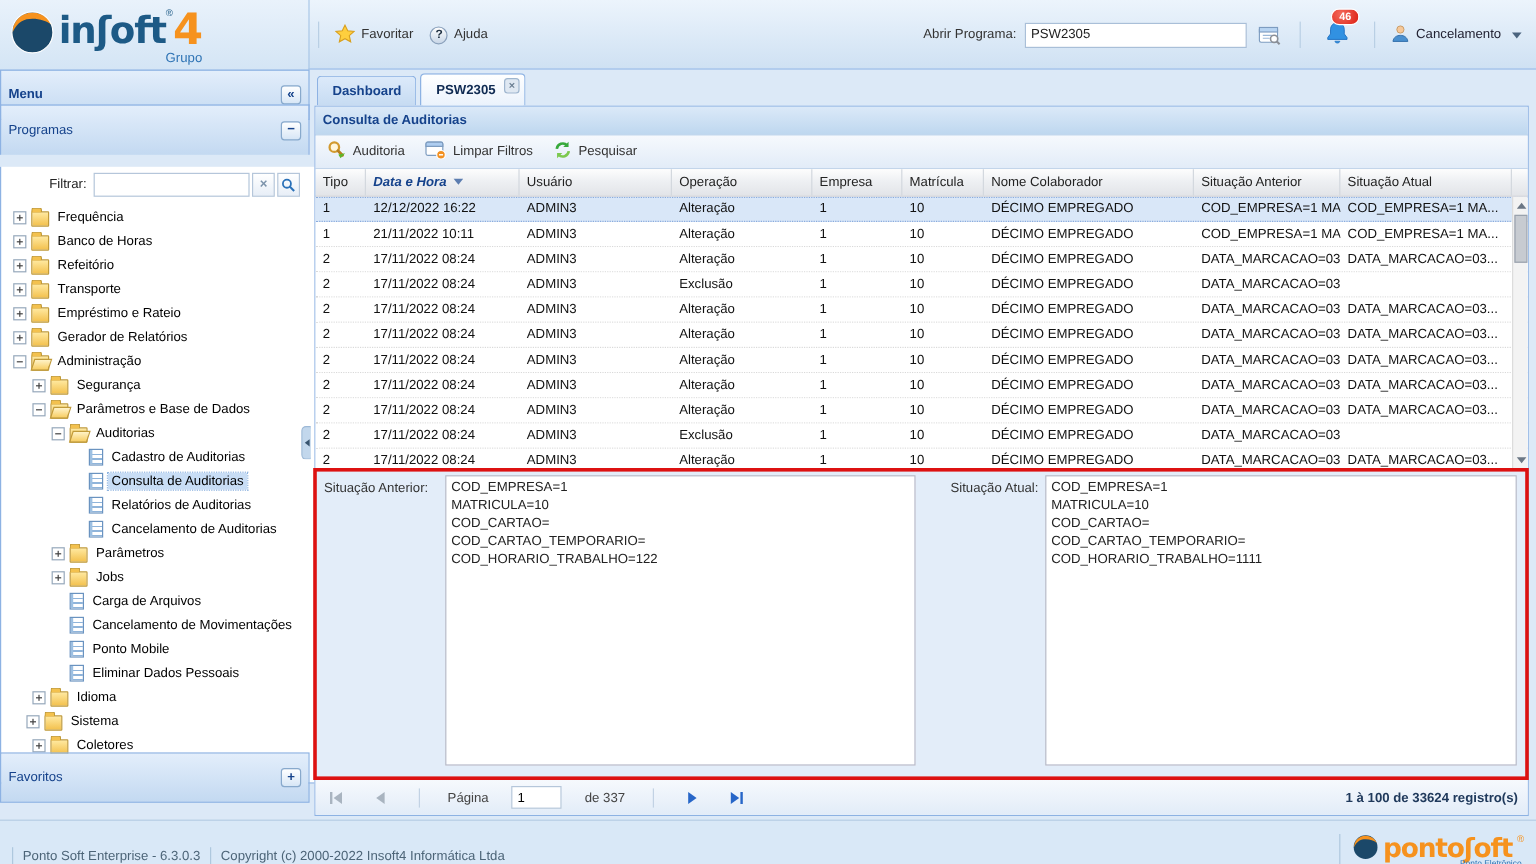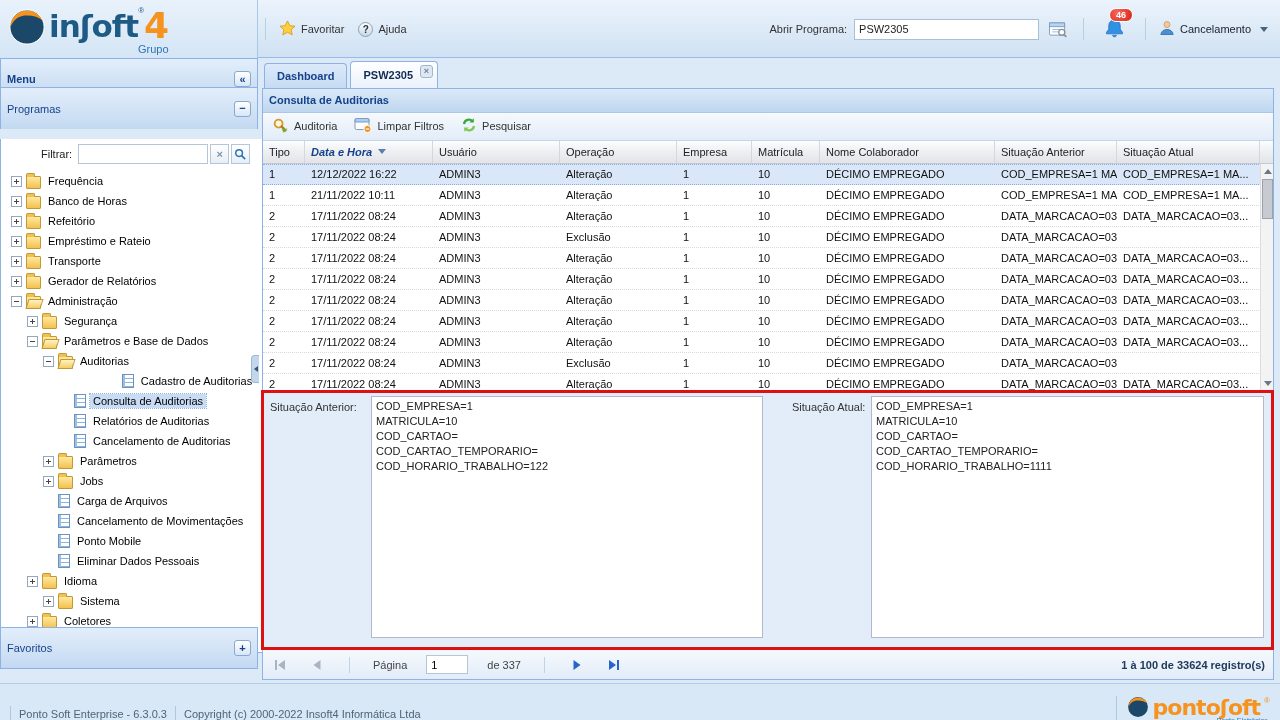--- a/index.html
+++ b/index.html
@@ -257,26 +257,26 @@
             <span class="node-label">Banco de Horas</span>
           </div>
           <div class="tree-item" style="padding-left: 10px;">
             <span class="twisty plus"></span>
             <span class="node-icon folder"></span>
             <span class="node-label">Refeitório</span>
           </div>
           <div class="tree-item" style="padding-left: 10px;">
             <span class="twisty plus"></span>
             <span class="node-icon folder"></span>
+            <span class="node-label">Transporte</span>
+          </div>
+          <div class="tree-item" style="padding-left: 10px;">
+            <span class="twisty plus"></span>
+            <span class="node-icon folder"></span>
             <span class="node-label">Empréstimo e Rateio</span>
-          </div>
-          <div class="tree-item" style="padding-left: 10px;">
-            <span class="twisty plus"></span>
-            <span class="node-icon folder"></span>
-            <span class="node-label">Transporte</span>
           </div>
           <div class="tree-item" style="padding-left: 10px;">
             <span class="twisty plus"></span>
             <span class="node-icon folder"></span>
             <span class="node-label">Gerador de Relatórios</span>
           </div>
           <div class="tree-item" style="padding-left: 10px;">
             <span class="twisty minus"></span>
             <span class="node-icon folder-open"></span>
             <span class="node-label">Administração</span>
@@ -289,21 +289,21 @@
           <div class="tree-item" style="padding-left: 26px;">
             <span class="twisty minus"></span>
             <span class="node-icon folder-open"></span>
             <span class="node-label">Parâmetros e Base de Dados</span>
           </div>
           <div class="tree-item" style="padding-left: 42px;">
             <span class="twisty minus"></span>
             <span class="node-icon folder-open"></span>
             <span class="node-label">Auditorias</span>
           </div>
-          <div class="tree-item" style="padding-left: 58px; justify-content: center;">
+          <div class="tree-item" style="padding-left: 58px;">
             <span class="twisty-spacer"></span>
             <span class="node-icon doc"></span>
             <span class="node-label">Cadastro de Auditorias</span>
           </div>
           <div class="tree-item selected" style="padding-left: 58px;">
             <span class="twisty-spacer"></span>
             <span class="node-icon doc"></span>
             <span class="node-label">Consulta de Auditorias</span>
           </div>
           <div class="tree-item" style="padding-left: 58px;">
@@ -344,21 +344,21 @@
           <div class="tree-item" style="padding-left: 42px;">
             <span class="twisty-spacer"></span>
             <span class="node-icon doc"></span>
             <span class="node-label">Eliminar Dados Pessoais</span>
           </div>
           <div class="tree-item" style="padding-left: 26px;">
             <span class="twisty plus"></span>
             <span class="node-icon folder"></span>
             <span class="node-label">Idioma</span>
           </div>
-          <div class="tree-item" style="padding-left: 42px;">
+          <div class="tree-item" style="padding-left: 21px;">
             <span class="twisty plus"></span>
             <span class="node-icon folder"></span>
             <span class="node-label">Sistema</span>
           </div>
           <div class="tree-item" style="padding-left: 26px;">
             <span class="twisty plus"></span>
             <span class="node-icon folder"></span>
             <span class="node-label">Coletores</span>
           </div>
         </div>

